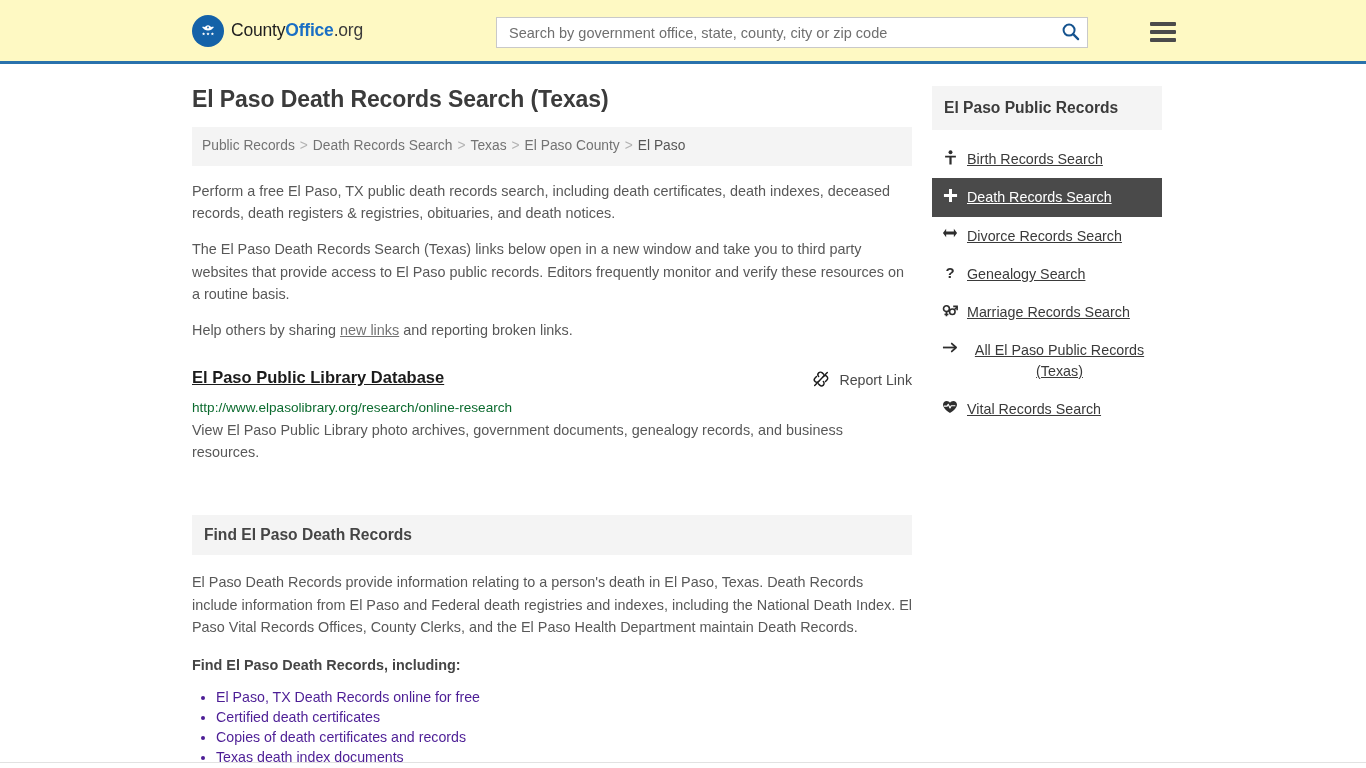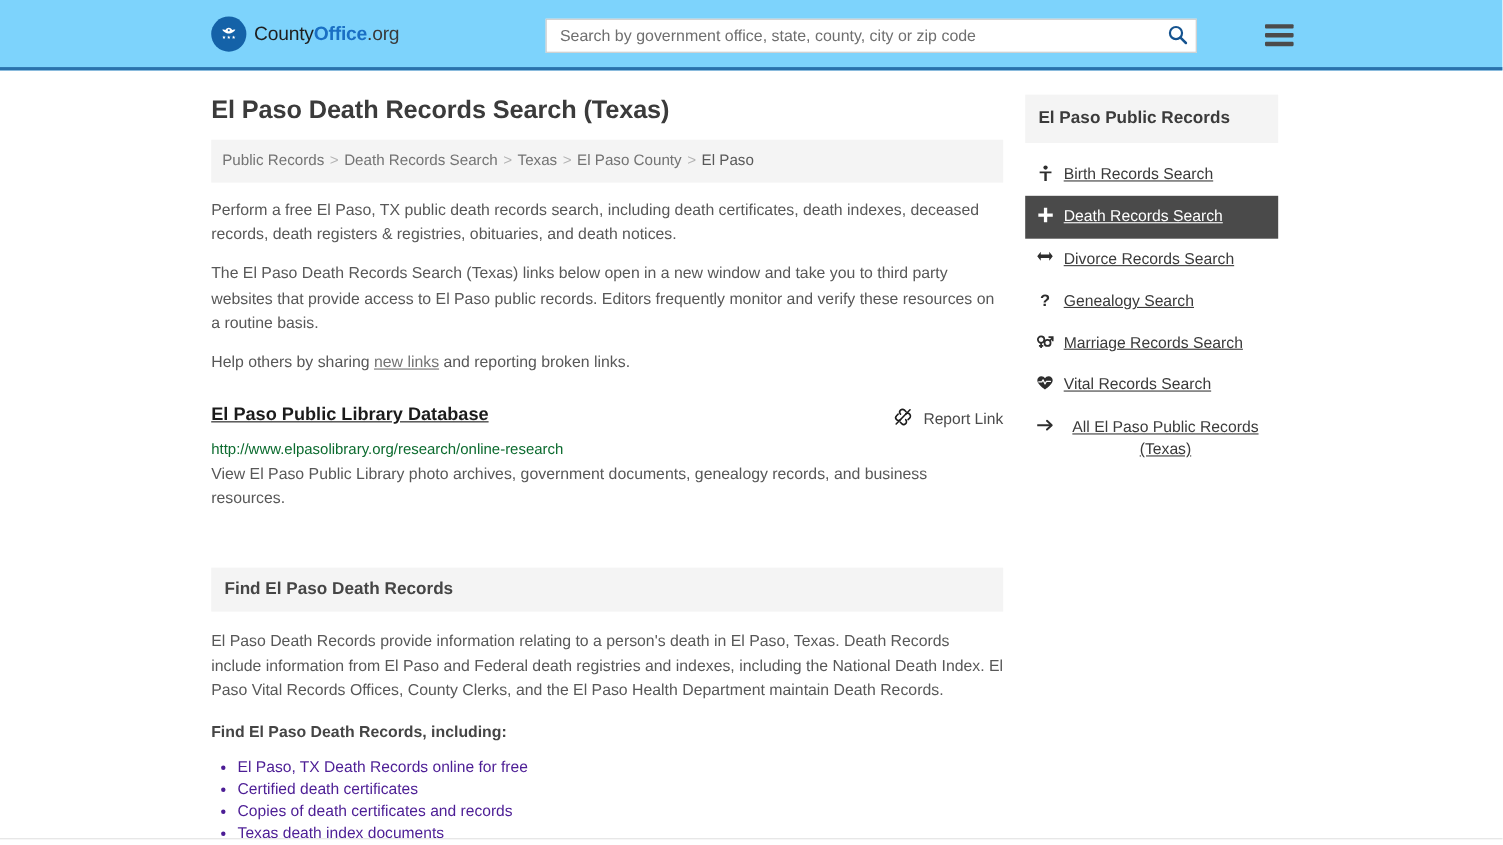--- a/index.html
+++ b/index.html
@@ -9,21 +9,21 @@
     width: 1366px;
     height: 768px;
     background: #ffffff;
     font-family: "Liberation Sans", sans-serif;
     overflow: hidden;
   }
 
   
   .site-header {
     height: 64px;
-    background: #7dd3fc;
+    background: #fef9c3;
     border-bottom: 3px solid #2a72ac;
     display: flex;
     align-items: center;
     position: relative;
   }
   .brand {
     display: flex;
     align-items: center;
     gap: 7px;
     margin-left: 192px;
@@ -415,37 +415,37 @@
               <circle cx="11.6" cy="9.4" r="3.1" fill="none" stroke="#2e2e2e" stroke-width="1.8"></circle>
               <line x1="13.8" y1="7.2" x2="17" y2="4" stroke="#2e2e2e" stroke-width="1.8"></line>
               <path d="M12.6 3.4H17v4.4" fill="none" stroke="#2e2e2e" stroke-width="1.8"></path>
             </svg>
           </span>
           <span class="lbl">Marriage Records Search</span>
         </a>
 
         <a class="side-item" href="#">
           <span class="ico">
+            <svg width="16" height="13" viewBox="0 0 17 13" aria-hidden="true">
+              <line x1="1" y1="6.5" x2="14.2" y2="6.5" stroke="#2e2e2e" stroke-width="1.9"></line>
+              <path d="M10.4 2.3L15 6.5l-4.6 4.2" fill="none" stroke="#2e2e2e" stroke-width="1.9" stroke-linecap="round" stroke-linejoin="round"></path>
+            </svg>
+          </span>
+          <span class="lbl">All El Paso Public Records (Texas)</span>
+        </a>
+
+        <a class="side-item" href="#">
+          <span class="ico">
             <svg width="16" height="14" viewBox="0 0 17 15" aria-hidden="true">
               <path d="M8.5 14S1 9.4 1 5.1C1 2.7 2.8 1 5 1c1.5 0 2.8.8 3.5 2C9.2 1.8 10.5 1 12 1c2.2 0 4 1.7 4 4.1C16 9.4 8.5 14 8.5 14z" fill="#2e2e2e"></path>
               <path d="M2.4 6.6h3l1.2-2 1.9 4 1.3-2.4h4" fill="none" stroke="#ffffff" stroke-width="1.2" stroke-linecap="round" stroke-linejoin="round"></path>
             </svg>
           </span>
           <span class="lbl">Vital Records Search</span>
         </a>
 
-        <a class="side-item" href="#">
-          <span class="ico">
-            <svg width="16" height="13" viewBox="0 0 17 13" aria-hidden="true">
-              <line x1="1" y1="6.5" x2="14.2" y2="6.5" stroke="#2e2e2e" stroke-width="1.9"></line>
-              <path d="M10.4 2.3L15 6.5l-4.6 4.2" fill="none" stroke="#2e2e2e" stroke-width="1.9" stroke-linecap="round" stroke-linejoin="round"></path>
-            </svg>
-          </span>
-          <span class="lbl">All El Paso Public Records (Texas)</span>
-        </a>
-
       </div>
     </div>
 
   </div>
 </div>
 
 <div class="footer-rule"></div>
 
 </body></html>

